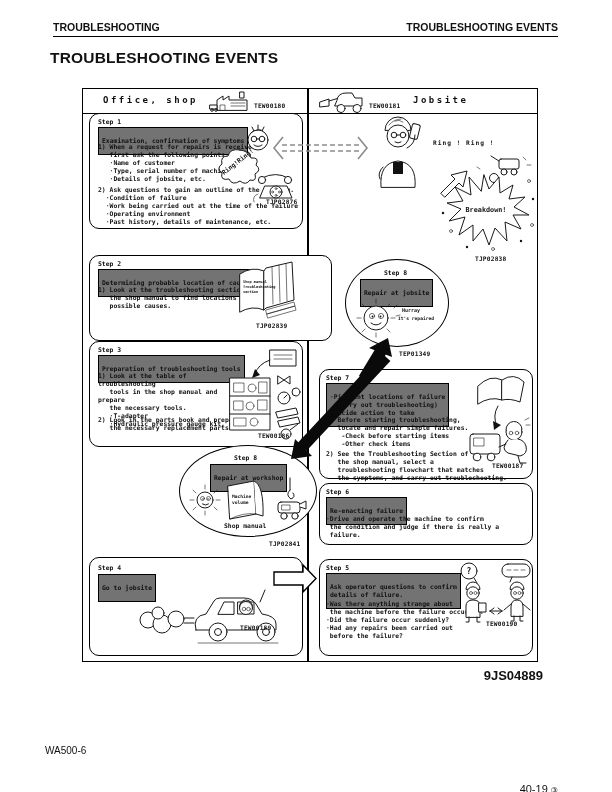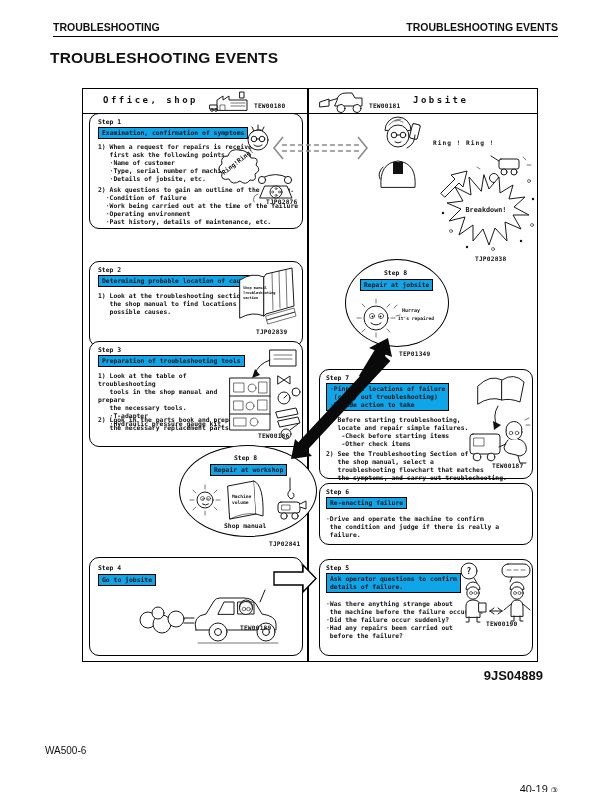--- a/index.html
+++ b/index.html
@@ -11,22 +11,22 @@
   .page-title{position:absolute;left:50px;top:49px;font-family:"Liberation Sans",sans-serif;
         font-weight:bold;font-size:15.5px;letter-spacing:0.2px;}
   .diagram{position:absolute;left:82px;top:88px;width:454px;height:572px;border:1.5px solid #000;
         background:#fff;}
   .col-header{position:absolute;left:0;top:0;width:454px;height:24px;border-bottom:1.5px solid #000;}
   .vdiv{position:absolute;left:224px;top:0;bottom:0;width:1.5px;background:#000;}
   .col-title{position:absolute;font-size:9px;font-weight:bold;letter-spacing:2.5px;}
   .box{position:absolute;border:1.3px solid #000;border-radius:10px;background:#fff;box-sizing:border-box;}
   .circ{position:absolute;border:1.3px solid #000;border-radius:50%;background:#fff;box-sizing:border-box;}
   .slabel{position:absolute;font-size:6.4px;font-weight:bold;white-space:pre;}
-  .sbox{position:absolute;border:1px solid #000;padding:1px 3px;font-size:6.4px;font-weight:bold;
-        white-space:pre-wrap;background:#0ea5e9;line-height:1.25;}
+  .sbox{position:absolute;border:1px solid #000;padding:9px 3px;font-size:6.4px;font-weight:bold;
+        white-space:pre-wrap;background:#737373;line-height:1.25;}
   .stext{position:absolute;font-size:6.4px;font-weight:bold;white-space:pre-wrap;line-height:1.25;}
   .alabel{position:absolute;font-size:6.2px;font-weight:bold;letter-spacing:0.2px;white-space:pre;}
   .arrows{position:absolute;left:0;top:0;z-index:6;pointer-events:none;}
   .art{position:absolute;overflow:visible;}
   .art path,.art rect,.art circle,.art line,.art polyline,.art polygon,.art ellipse{
         fill:none;stroke:#1a1a1a;stroke-width:1;stroke-linecap:round;stroke-linejoin:round;}
   .art .f{fill:#fff;}
   .art .k{fill:#111;stroke:none;}
   .art .thin{stroke-width:0.6;}
   .art .t{fill:#111;stroke:none;font-family:"DejaVu Sans Mono",monospace;font-weight:bold;}
@@ -105,21 +105,21 @@
         <circle class="f" cx="82" cy="68" r="6"></circle>
         <circle class="thin" cx="82" cy="64.6" r="1"></circle>
           <circle class="thin" cx="85.4" cy="68" r="1"></circle>
           <circle class="thin" cx="82" cy="71.4" r="1"></circle>
           <circle class="thin" cx="78.6" cy="68" r="1"></circle>
         <path class="thin" d="M64 70 q-6 2 -4 8"></path>
       </svg>
       <div class="alabel" style="left:176px;top:84px">TJP02876</div>
     </div>
 
-    <div class="box" style="left:6px;top:172px;width:214px;height:86px">
+    <div class="box" style="left:6px;top:166px;width:243px;height:86px">
       <div class="slabel" style="left:8px;top:4px">Step 2</div>
       <div class="sbox" style="left:8px;top:13px">Determining probable location of cause</div>
       <div class="stext" style="left:8px;top:30px;width:160px">1) Look at the troubleshooting section of
    the shop manual to find locations of
    possible causes.</div>
       <svg class="art" style="left:146px;top:2px" width="64" height="66" viewBox="0 0 64 66">
         <path class="f" d="M4 16 Q16 8 28 13 L28 52 Q16 47 4 54 Z"></path>
         <path class="f" d="M28 13 L30 10 L56 4 L58 42 L30 50 L28 52 Z"></path>
         <path class="thin" d="M36 9 L37 46 M43 7 L44 44 M50 6 L51 43"></path>
         <path class="f thin" d="M30 52 L58 44 L59 48 L31 56 Z M31 56 L59 48 L60 52 L32 60 Z"></path>

